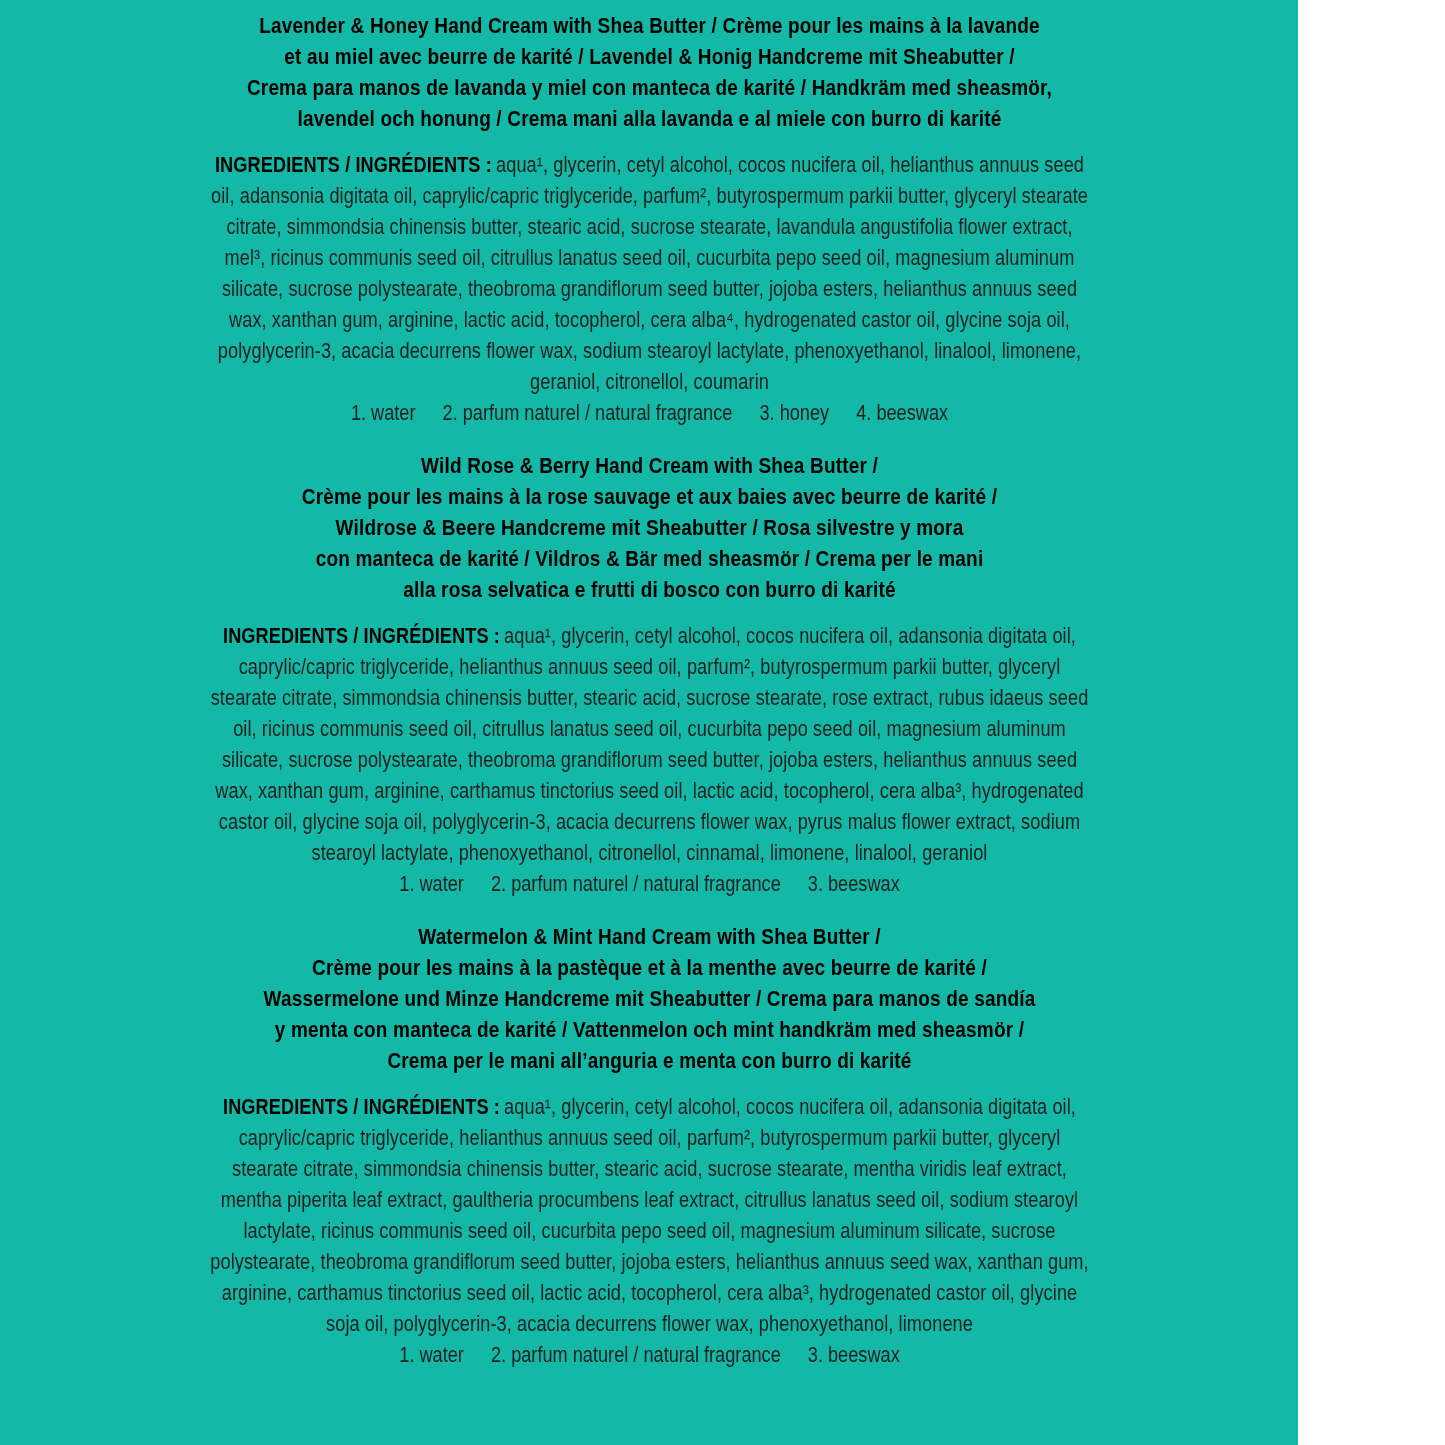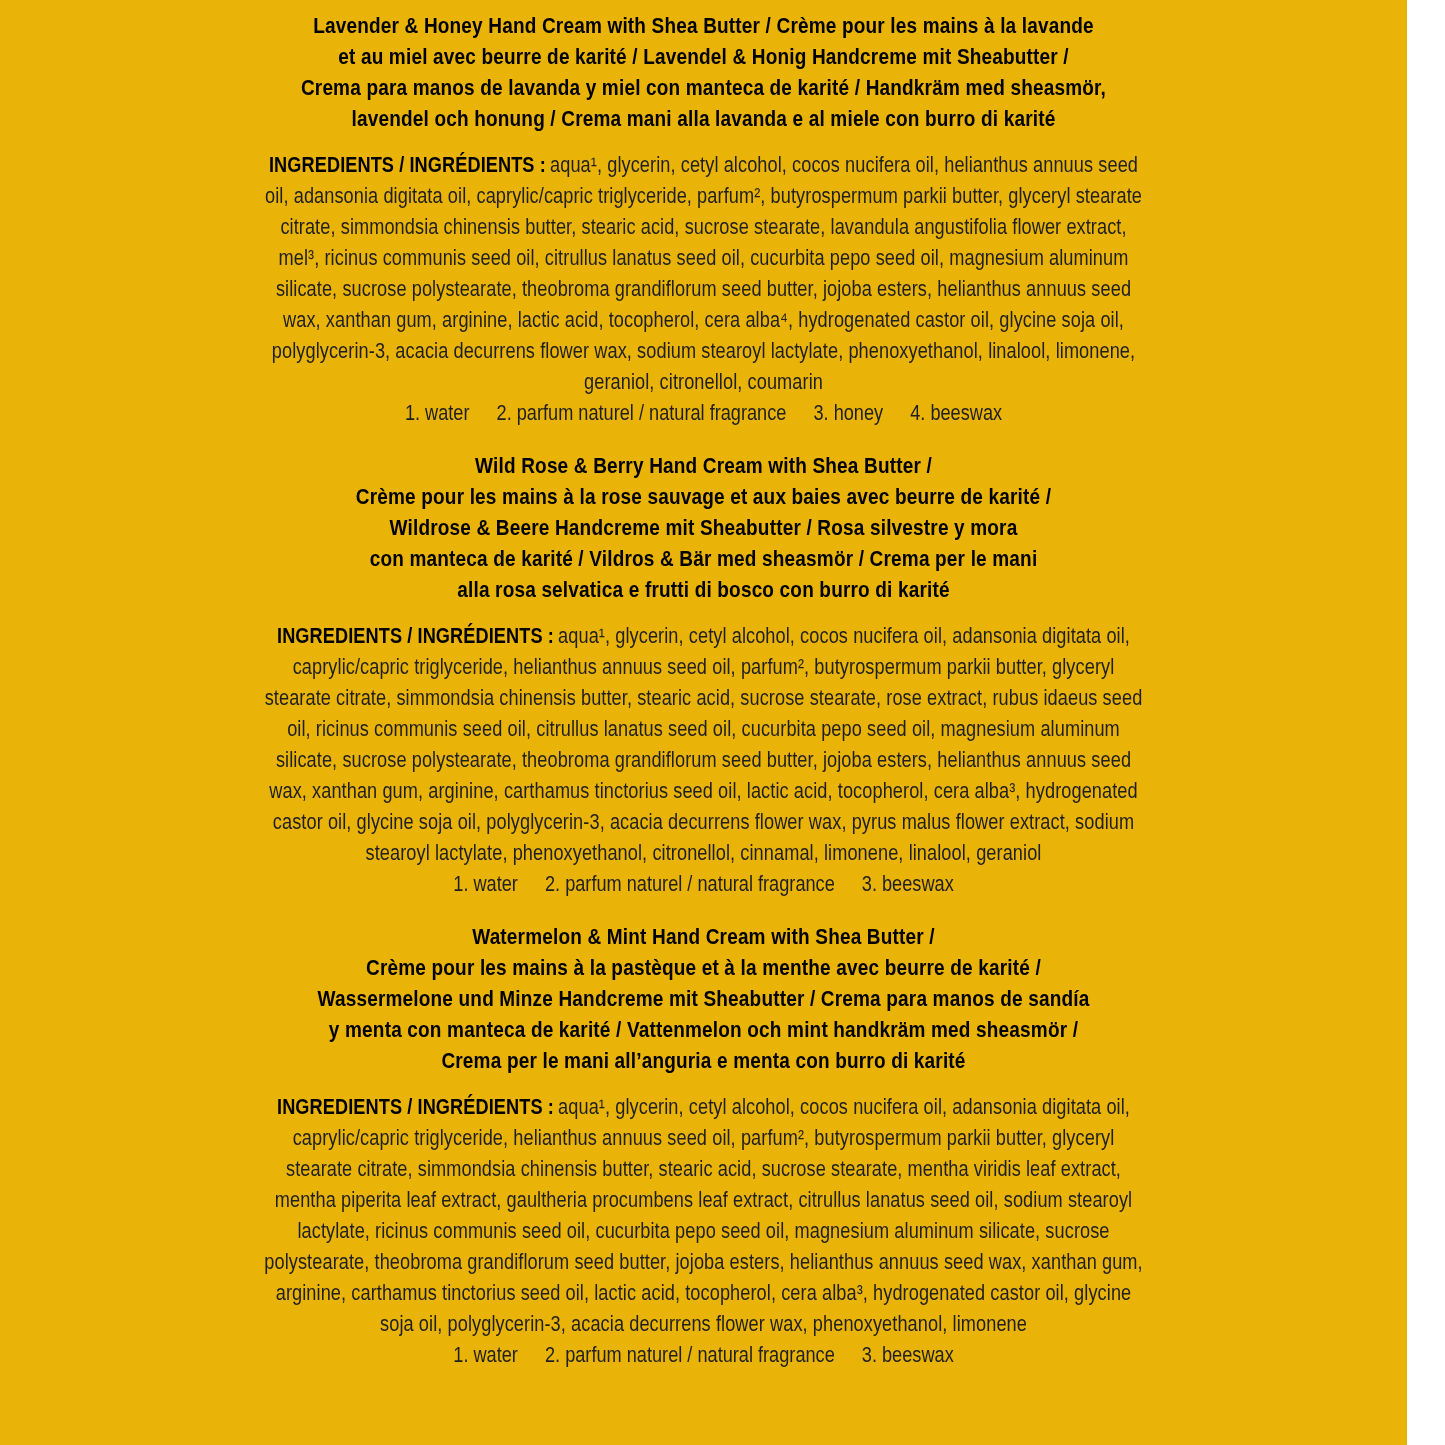--- a/index.html
+++ b/index.html
@@ -1,20 +1,20 @@
 <!DOCTYPE html>
 <html><head>
 <meta charset="utf-8">
 <style>
   * { box-sizing: border-box; }
   html, body { margin: 0; padding: 0; background: #ffffff; }
   .page {
-    width: 1407px;
+    width: 1298px;
     height: 1445px;
-    background: #eab308;
+    background: #14b8a6;
     overflow: hidden;
     position: relative;
   }
   .content {
     width: 1055px;
     margin: 0 auto;
     padding-top: 10px;
     transform: scaleX(0.845);
     transform-origin: top center;
     font-family: "Liberation Sans", "DejaVu Sans", sans-serif;

